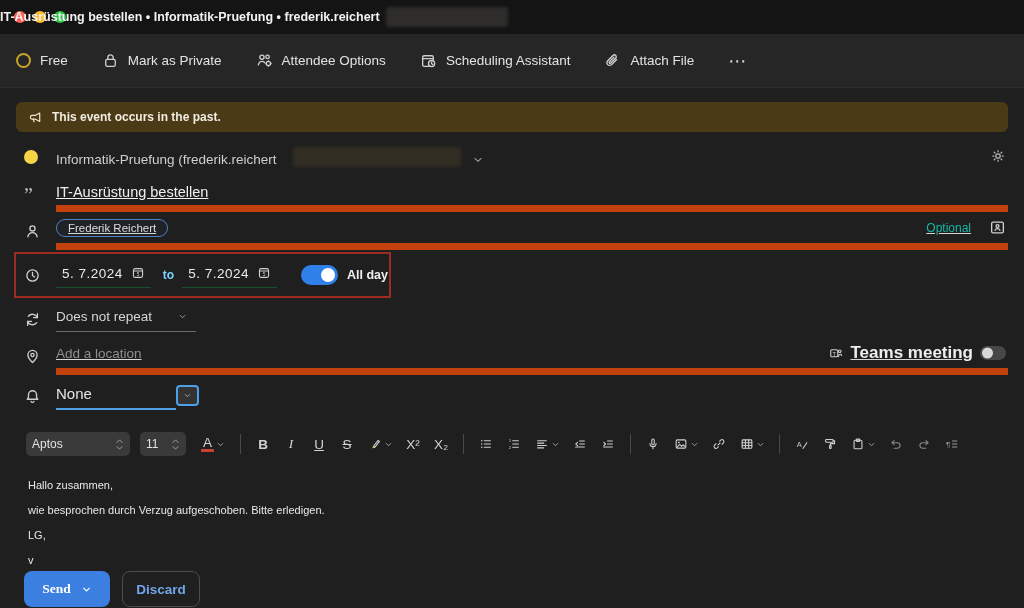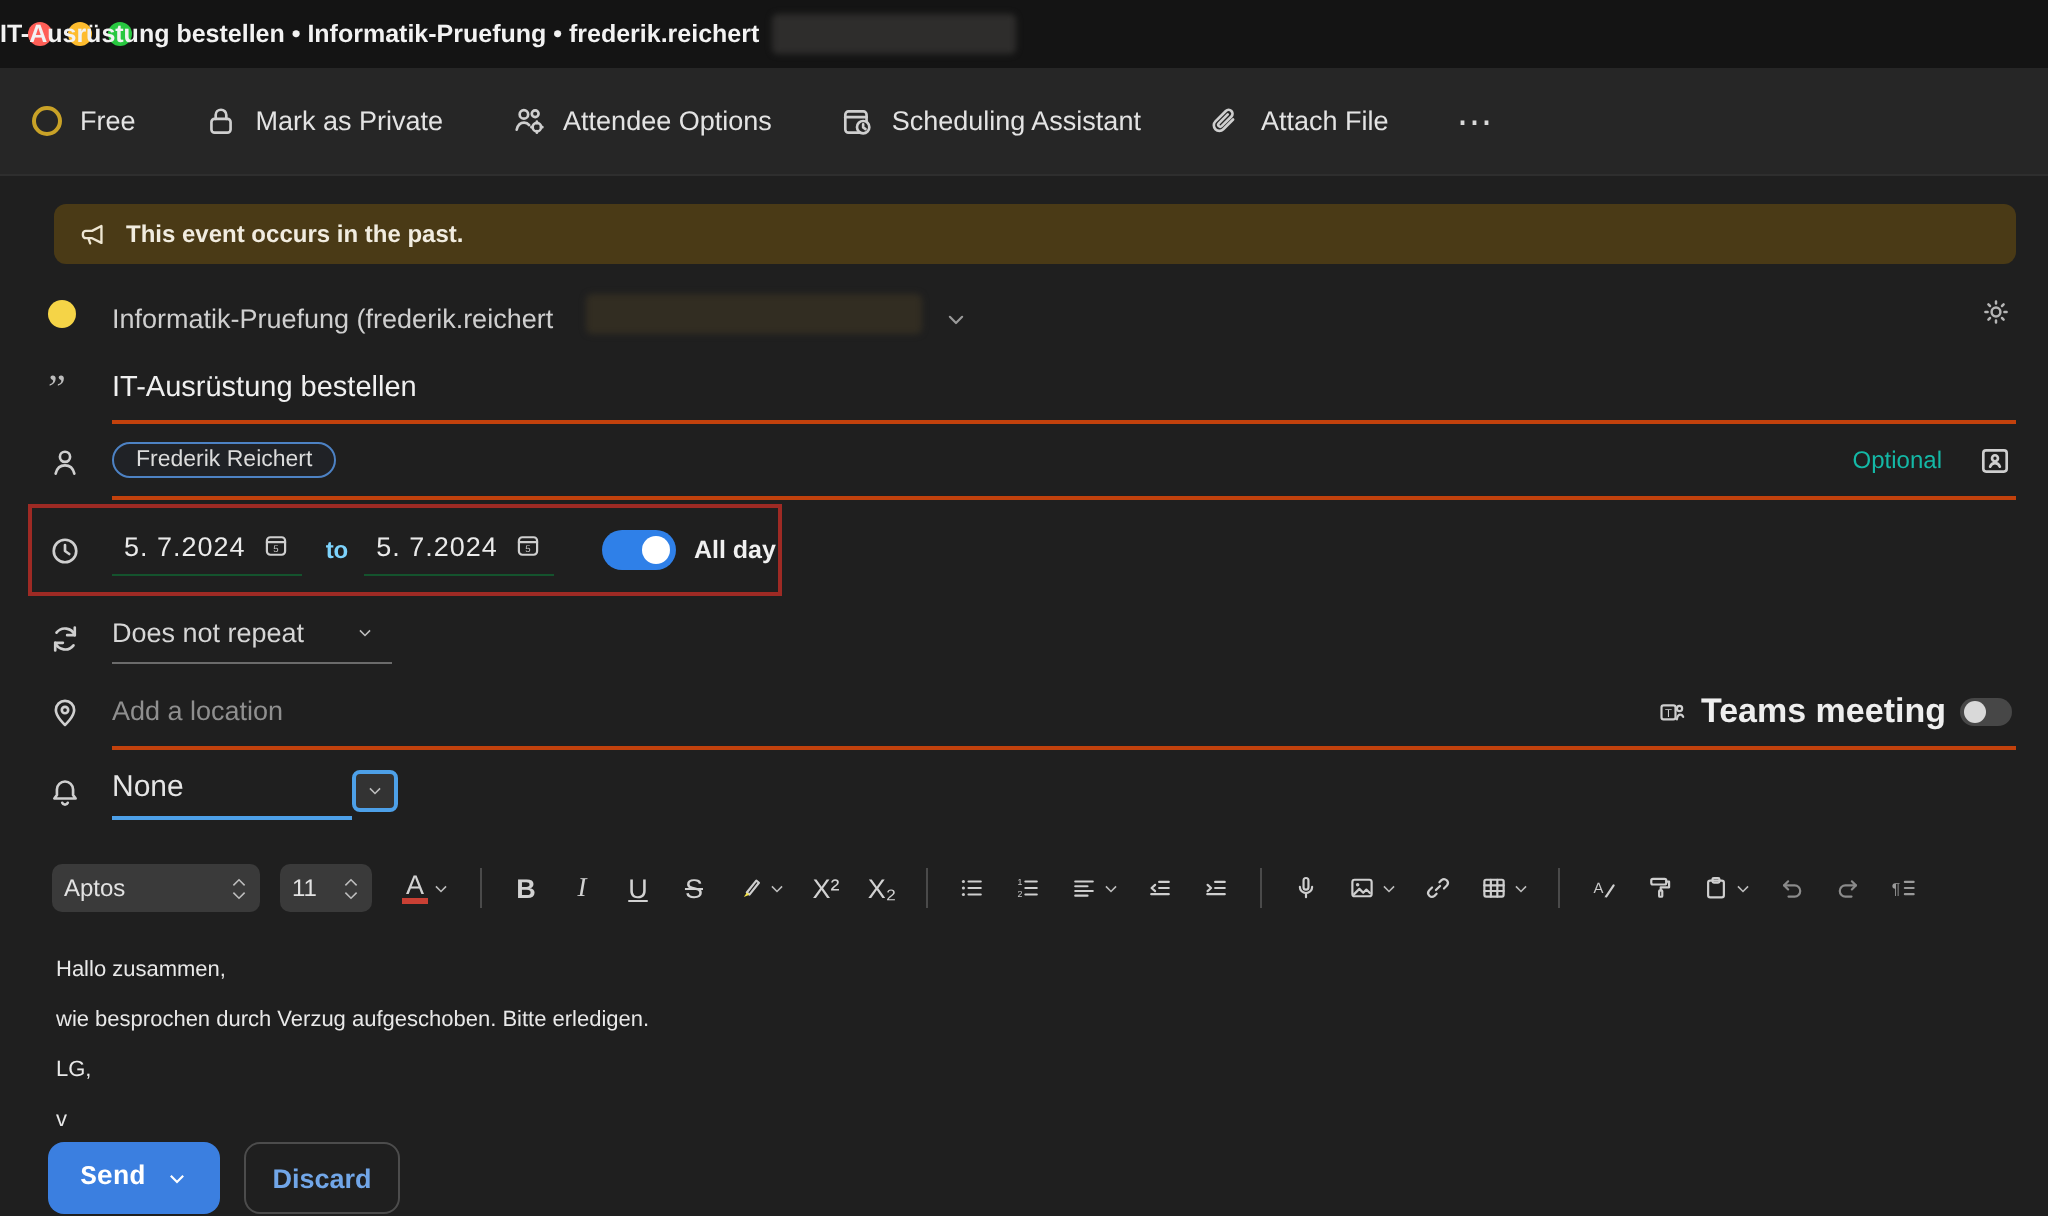--- a/index.html
+++ b/index.html
@@ -20,27 +20,27 @@
   
   .ribbon { height:54px; background:#262626; display:flex; align-items:center; padding-left:16px; gap:34px; border-bottom:1px solid #2e2e2e; }
   .ribbon-btn { display:flex; align-items:center; gap:9px; background:none; border:none; color:#e3e3e3; font-size:13.5px; font-family:inherit; cursor:pointer; }
   .free-ring { width:15px; height:15px; border-radius:50%; border:2px solid var(--c-free_ring,#c9a227); display:inline-block; }
   .ic { width:17px; height:17px; stroke:#cfcfcf; fill:none; stroke-width:1.25; stroke-linecap:round; stroke-linejoin:round; }
   .ic.small { width:14px; height:14px; }
   .more-dots { font-size:18px; color:#d9d9d9; letter-spacing:1px; }
 
   
   .content { padding:0 16px; position:relative; }
-  .banner { margin-top:14px; height:30px; background:var(--c-banner_bg,#4a3a16); border-radius:6px; display:flex; align-items:center; gap:9px; padding:0 12px;margin-left:11px; }
+  .banner { margin-top:14px; height:30px; background:var(--c-banner_bg,#4a3a16); border-radius:6px; display:flex; align-items:center; gap:9px; padding:0 12px; }
   .banner-text { color:#f1ece0; font-size:12px; font-weight:bold; }
   .banner .ic { stroke:#eee6d2; width:15px; height:15px; }
 
   .row { display:flex; align-items:center; position:relative; }
   .icon-col { width:40px; padding-left:8px; display:flex; align-items:center; flex:none; }
-  .underline-full { border-bottom:2px solid #c2410c; }
+  .underline-full { border-bottom:7px solid #c2410c;text-decoration:underline; }
 
   .cal-row { height:42px; margin-top:4px; }
   .cal-dot { width:14px; height:14px; border-radius:50%; background:var(--c-calendar_dot,#f5d447); display:inline-block; }
   .cal-select { display:flex; align-items:flex-end; gap:10px; color:#cfcfcf; font-size:13.5px; cursor:pointer; }
   .redact.cal { width:168px; height:20px; background:#322d22; margin-left:6px; }
   .sun-btn { margin-left:auto; background:none; border:none; cursor:pointer; padding-right:2px; }
   .sun-btn .ic { stroke:#b5b5b5; width:16px; height:16px; }
 
   .title-row { height:34px; }
   .quote-ic { color:#bdbdbd; font-size:20px; line-height:10px; font-family:"Liberation Serif", serif; }
@@ -95,21 +95,21 @@
   .fontcolor { display:flex; flex-direction:column; align-items:center; line-height:11px; }
   .fontcolor .bar { width:13px; height:3px; background:var(--c-font_color_red,#c94034); margin-top:1px; }
   .vdiv { width:1px; height:20px; background:#4a4a4a; margin:0 6px; flex:none; }
   .chev9 { width:9px; height:9px; stroke:#bdbdbd; fill:none; stroke-width:1.4; }
   .dim .ic, .dim { stroke:#8b8b8b; color:#8b8b8b; }
 
   
   .bodyarea { height:106px; padding:14px 0 0 12px; cursor:text; }
   .bodyline { color:#e8e8e8; font-size:11px; line-height:25px; }
   .footer { height:48px; display:flex; align-items:center; gap:12px; padding-left:8px; }
-  .send-btn { background:var(--c-send_blue,#3b7fe0); color:#fff; border:none; border-radius:8px; height:36px; width:86px; font-size:13.5px; font-weight:bold; font-family:Liberation Mono, monospace; display:flex; align-items:center; justify-content:center; gap:10px; cursor:pointer; }
+  .send-btn { background:var(--c-send_blue,#3b7fe0); color:#fff; border:none; border-radius:8px; height:36px; width:86px; font-size:13.5px; font-weight:bold; font-family:Liberation Serif, serif; display:flex; align-items:center; justify-content:center; gap:10px; cursor:pointer; }
   .send-btn svg { width:11px; height:11px; stroke:#fff; fill:none; stroke-width:1.6; }
   .discard-btn { background:transparent; border:1px solid #4c4c4c; border-radius:8px; height:36px; width:78px; color:#71a6e8; font-size:13.5px; font-weight:bold; font-family:inherit; cursor:pointer; }
 </style>
 </head>
 <body>
 
 <div class="window">
 
   <div class="titlebar">
     <div class="traffic">

